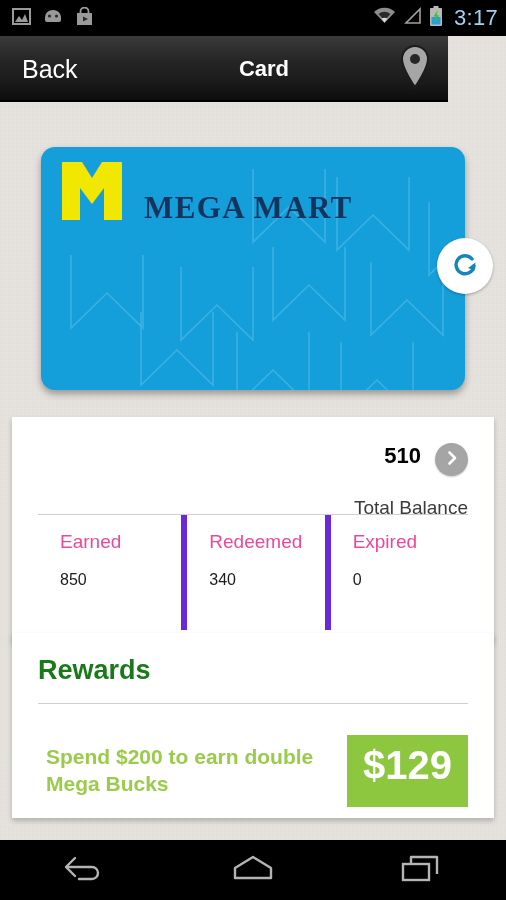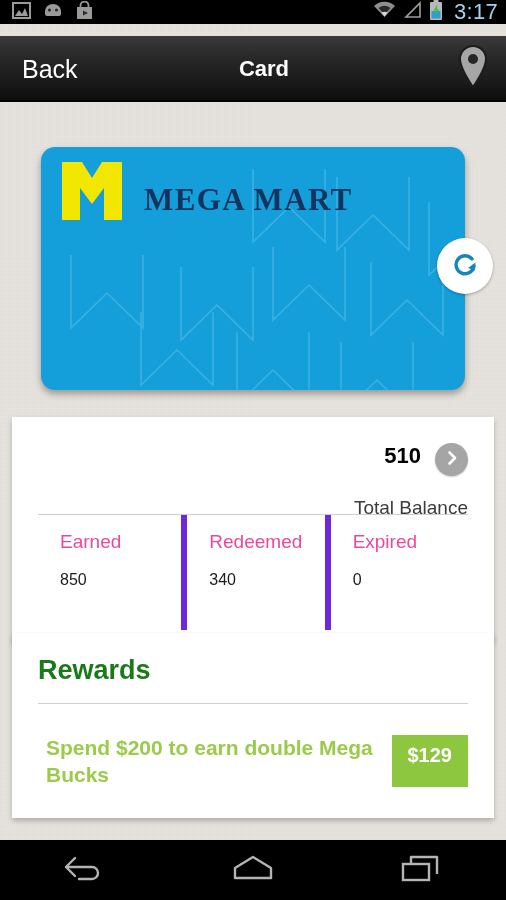--- a/index.html
+++ b/index.html
@@ -18,42 +18,42 @@
     background:
       repeating-linear-gradient(0deg, rgba(0,0,0,0.016) 0px, rgba(0,0,0,0.016) 1px, rgba(255,255,255,0.016) 1px, rgba(255,255,255,0.016) 2px),
       repeating-linear-gradient(90deg, rgba(0,0,0,0.014) 0px, rgba(0,0,0,0.014) 1px, rgba(255,255,255,0.014) 1px, rgba(255,255,255,0.014) 2px),
       #e8e5e0;
   }
 
   
   #status-bar {
     position: absolute;
     top: 0; left: 0;
-    width: 506px; height: 24px;
+    width: 506px; height: 36px;
     background: #000;
     display: flex;
     align-items: center;
     box-sizing: border-box;
     padding: 0 8px 0 12px;
   }
   .sb-left { display: flex; align-items: center; gap: 11px; }
   .sb-right { margin-left: auto; display: flex; align-items: center; gap: 7px; }
   .sb-time {
     color: #9fd3ee;
     font-size: 22px;
     letter-spacing: 0.3px;
     margin-left: 4px;
     font-family: "Liberation Sans", sans-serif;
   }
 
   
   #action-bar {
     position: absolute;
     top: 36px; left: 0;
-    width: 506px; height: 66px;
+    width: 448px; height: 66px;
     background: linear-gradient(180deg, #3a3a3a 0%, #262626 38%, #1a1a1a 72%, #0d0d0d 100%);
     border-bottom: 2px solid #000;
     box-sizing: border-box;
   }
   #back-button {
     position: absolute;
     left: 22px; top: 0;
     height: 66px;
     display: flex; align-items: center;
     color: #ffffff;
@@ -92,21 +92,21 @@
   #card-watermark {
     position: absolute;
     inset: 0;
     opacity: 0.55;
     pointer-events: none;
   }
   #card-logo-row {
     position: absolute;
     left: 19px; top: 13px;
     display: flex;
-    align-items: flex-start;
+    align-items: flex-end;
   }
   #brand-name {
     color: #14345e;
     font-family: "Liberation Serif", serif;
     font-weight: bold;
     font-size: 31px;
     letter-spacing: 1.4px;
     margin-left: 20px;
     margin-top: 22px;
   }
@@ -209,36 +209,36 @@
   #rewards-divider {
     position: absolute;
     left: 26px; right: 26px; top: 70px;
     height: 1px;
     background: #cfcfcf;
   }
   #reward-item {
     position: absolute;
     left: 26px; right: 26px; top: 102px;
     display: flex;
-    align-items: flex-start;
+    align-items: center;
   }
   #reward-text {
     flex: 1;
     color: #9acb4a;
     font-size: 21px;
     font-weight: bold;
     line-height: 1.28;
     padding-right: 14px;
     padding-left: 8px;
   }
   #reward-badge {
     flex: 0 0 auto;
     background: #8dc63f;
     color: #ffffff;
-    font-size: 20px;
+    font-size: 40px;
     font-weight: bold;
     padding: 10px 16px 22px 16px;
     line-height: 1;
   }
 
   
   #nav-bar {
     position: absolute;
     bottom: 0; left: 0;
     width: 506px; height: 60px;

